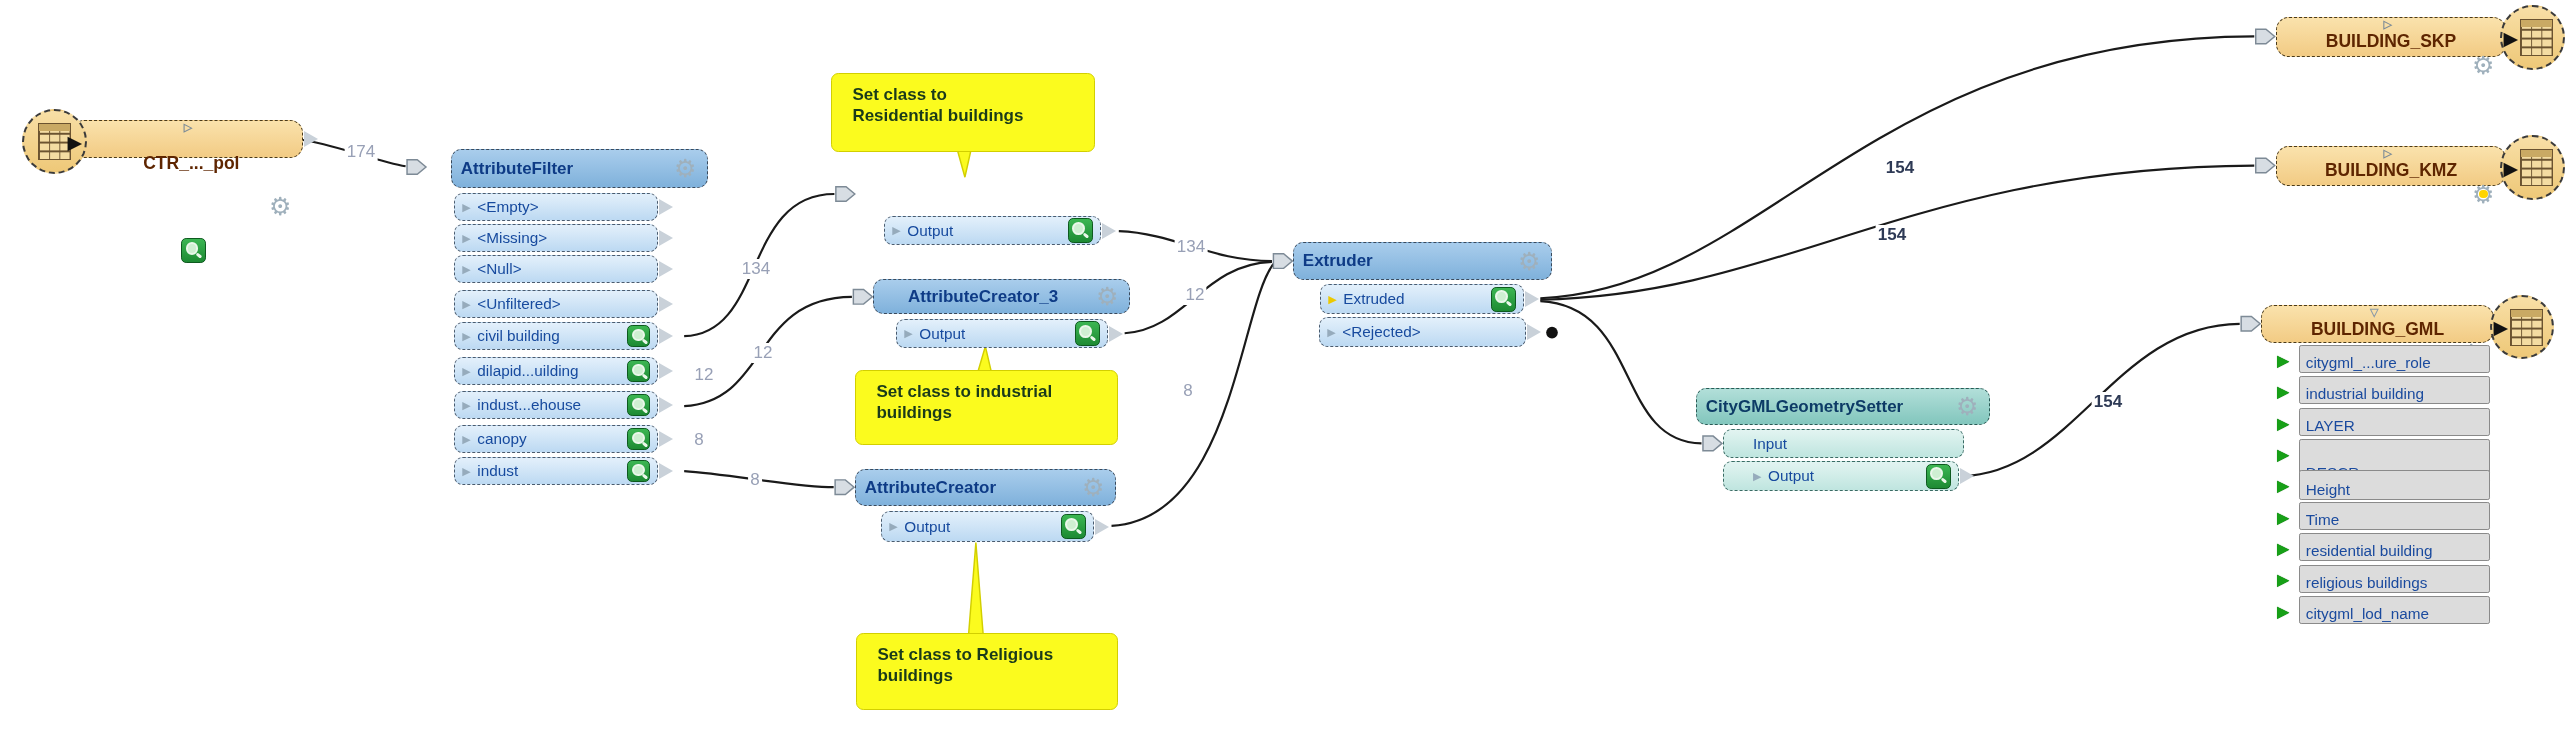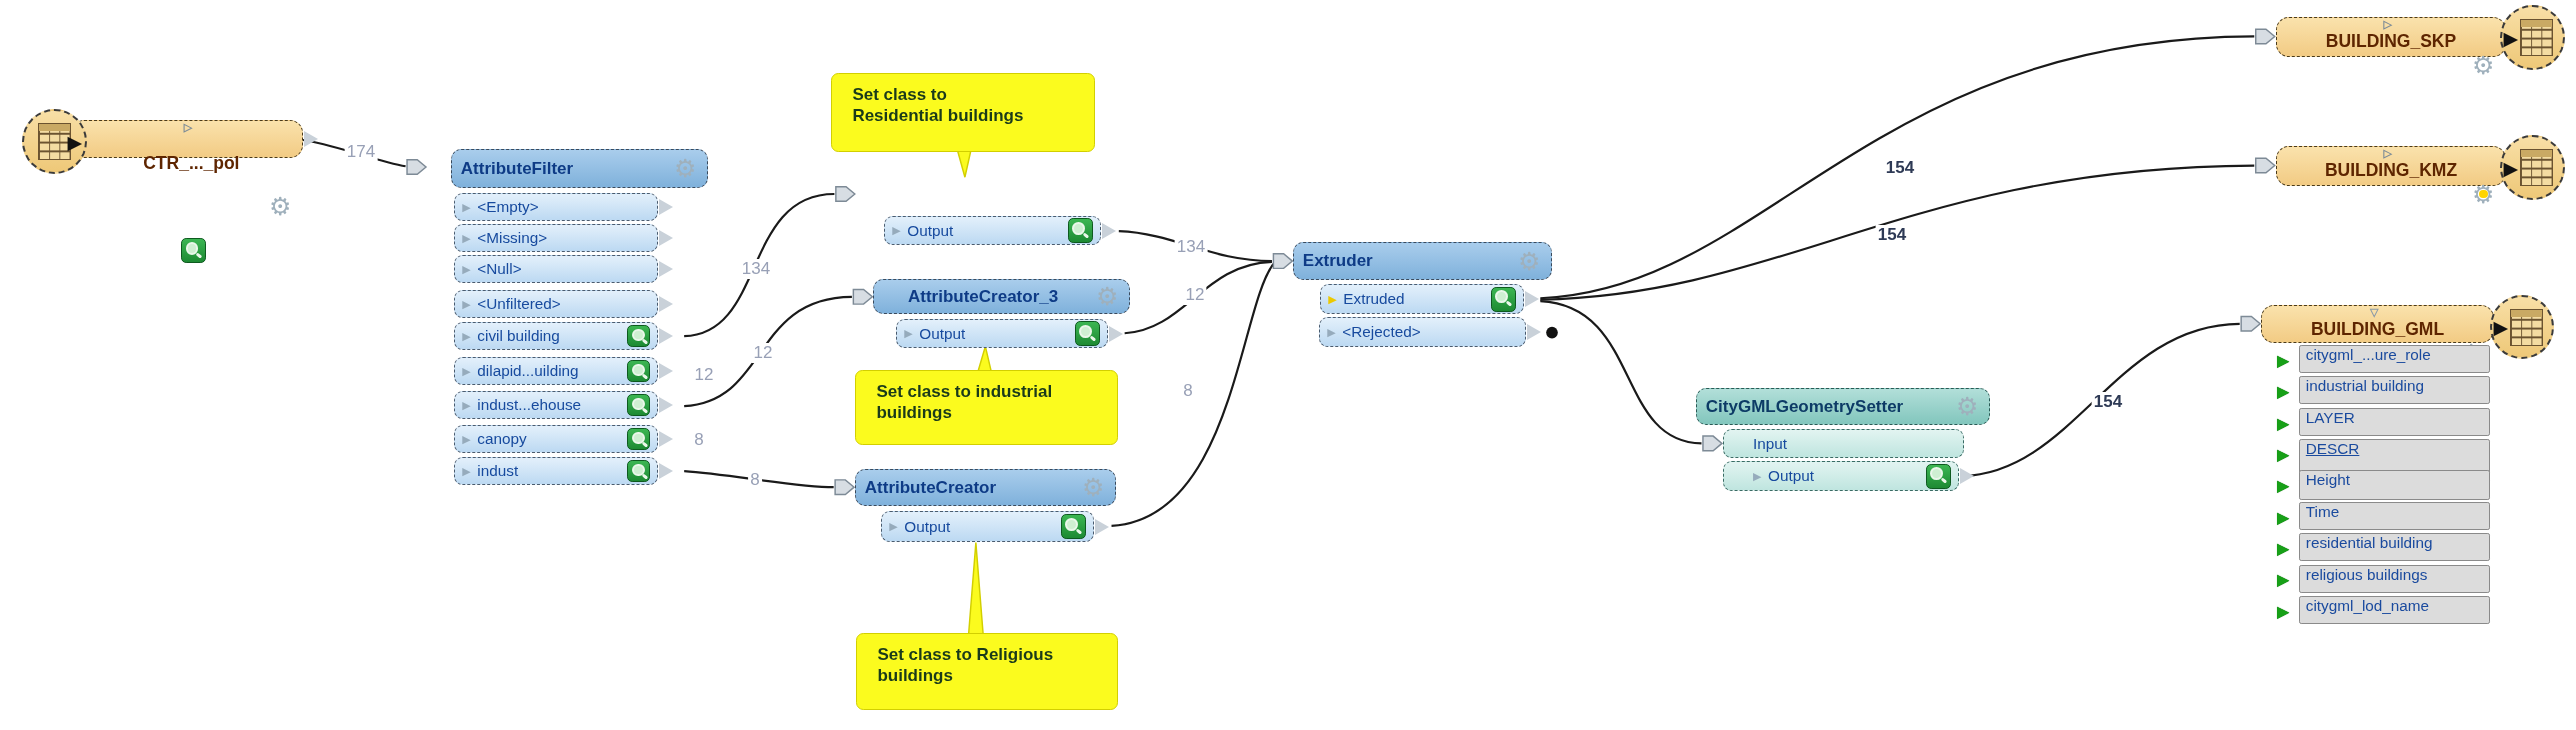--- a/index.html
+++ b/index.html
@@ -58,21 +58,21 @@
        display:flex;align-items:center;justify-content:center;}
   .dtable{position:relative;width:31px;height:35px;border:1.5px solid #6b5330;background:#f4dca2;
        background-image:linear-gradient(#6b5330 1.5px,transparent 1.5px),linear-gradient(90deg,#6b5330 0.7px,transparent 0.7px);
        background-size:100% 8.8px,10.2px 100%;}
   .dtable .hl{position:absolute;left:0;top:0;width:100%;height:7.3px;background:#c9a964;}
   .darr{position:absolute;font-size:19px;color:#111;line-height:1;}
   .darr::before{content:"\25B6";}
 
   
   .attr{background:#dcdcdc;border:1.5px solid #8a8a8a;border-radius:2.2px;
-        color:#1a4a9e;font-size:15.3px;display:flex;align-items:flex-start;padding:0 5.8px;z-index:2;}
+        color:#1a4a9e;font-size:15.3px;display:flex;align-items:flex-end;padding:0 5.8px;z-index:2;}
   .gArr{position:absolute;z-index:3;font-size:16px;color:#17a017;text-shadow:0 0 0.7px #0a5c0a;}
   .gArr::before{content:"\25B6";}
 
   
   .note{background:#fbfb1e;border:1.5px solid #d2cf00;border-radius:7.3px;z-index:1;
         padding:10.2px 0 0 20.4px;color:#1a3a1a;font-size:17px;font-weight:bold;line-height:1.25;
         white-space:pre-line;}
 
   
   .cnt{position:absolute;z-index:4;transform:translate(-50%,-50%);

